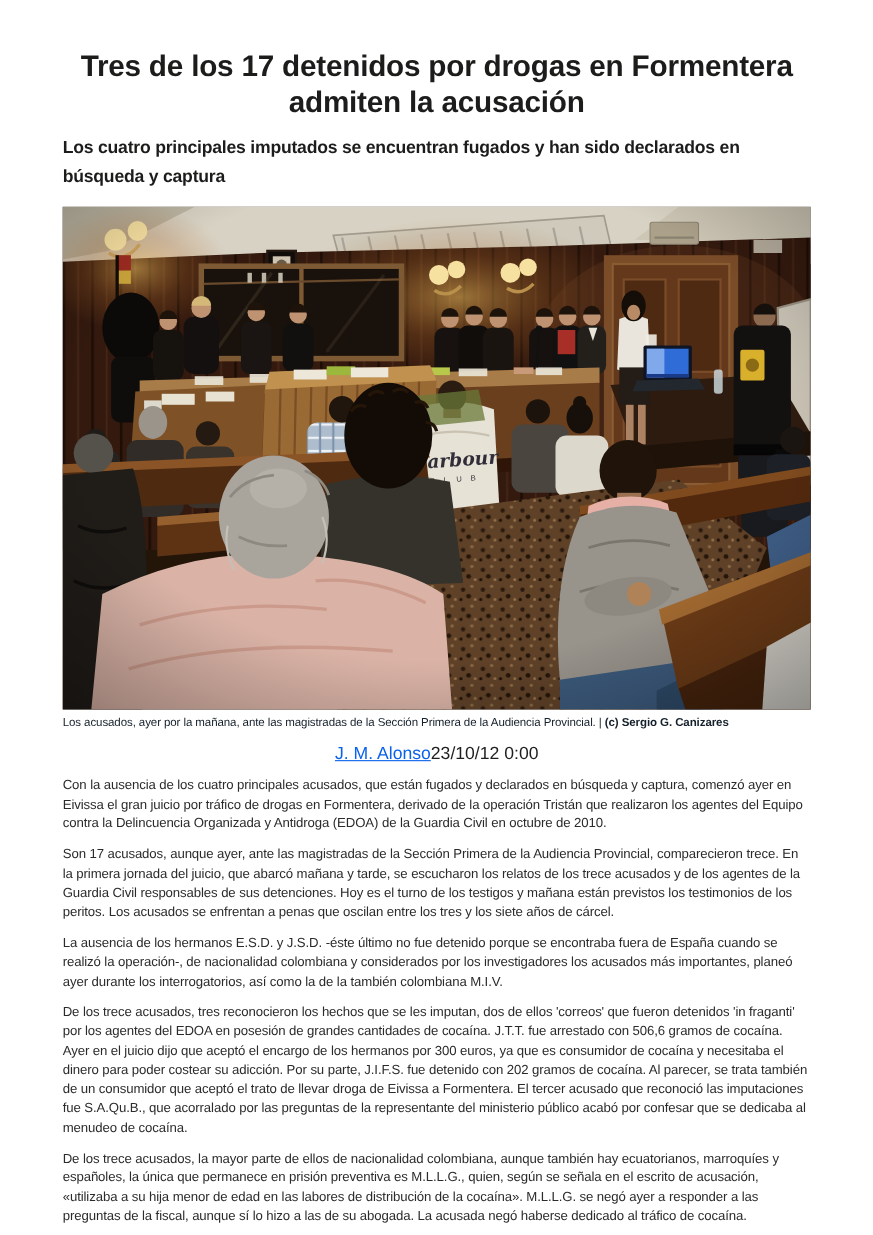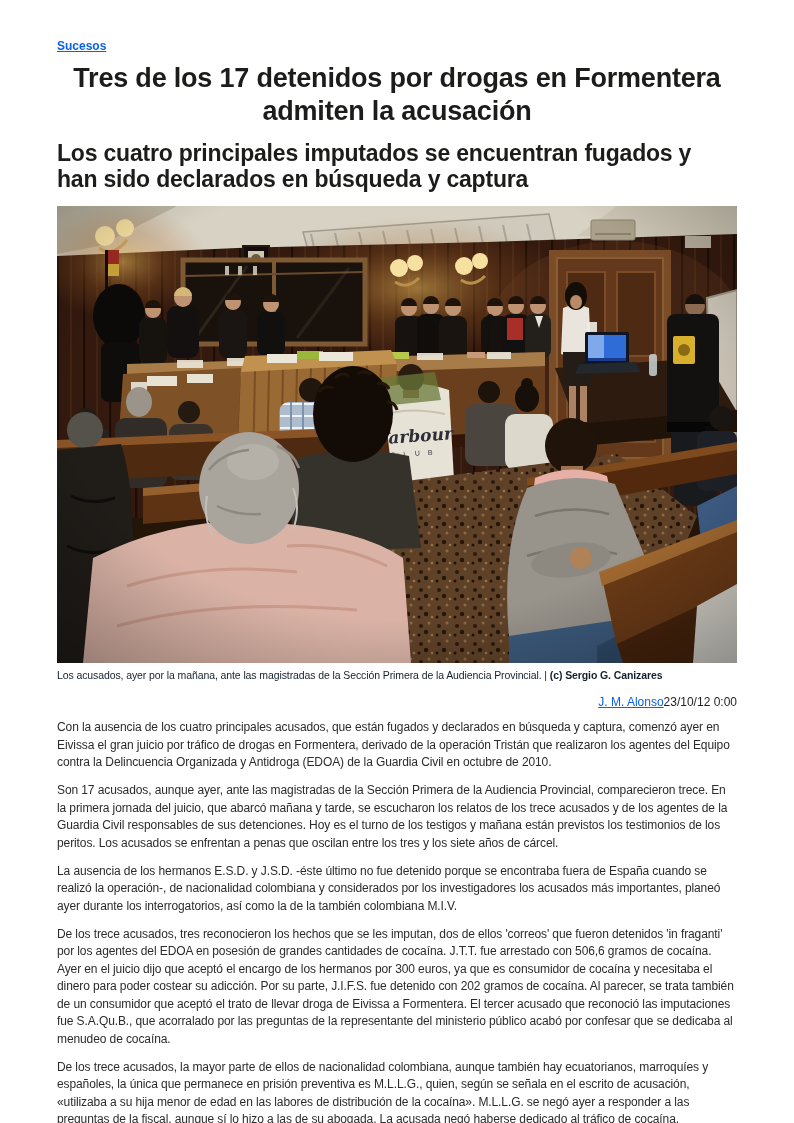--- a/index.html
+++ b/index.html
@@ -14,48 +14,45 @@
     font-size:12px; font-weight:bold; color:#0a62ea;
     text-decoration:underline; cursor:pointer;
   }
   h1.headline {
     margin-top:8px;
     font-size:27px; line-height:33px; font-weight:bold;
     color:#1c1c1a; letter-spacing:-0.2px;text-align:center;
   }
   h2.subheadline {
     margin-top:12px;
-    font-size:23px; line-height:26px; font-weight:bold;
+    font-size:16px; line-height:26px; font-weight:bold;
     color:#1c1c1a; letter-spacing:-0.2px;
   }
   figure.photo { margin-top:14px; width:647px; }
   figure.photo svg { display:block; width:680px; height:457px; background:#241509; }
   figcaption {
     margin-top:5px; font-size:10.5px; line-height:14px;
     color:#15202b; letter-spacing:-0.1px; white-space:nowrap; overflow:hidden;
   }
   figcaption .credit { font-weight:bold; }
   .byline {
-    margin-top:13px; text-align:right; font-size:12px; color:#1f1f1f;
+    margin-top:13px; text-align:center; font-size:16px; color:#1f1f1f;
   }
   .byline a { color:#0a62ea; text-decoration:underline; font-weight:normal; cursor:pointer; }
   .body-text { margin-top:10px; }
   .body-text p {
     font-size:12px; line-height:17.5px; margin-bottom:10.5px;
     color:#2b2b2b; letter-spacing:-0.1px;
   }
 </style>
 </head>
 <body>
 
 <div class="page">
 
-  <div class="category">
-    <a>Sucesos</a>
-  </div>
 
   <h1 class="headline">Tres de los 17 detenidos por drogas en Formentera admiten la acusación</h1>
 
   <h2 class="subheadline">Los cuatro principales imputados se encuentran fugados y han sido declarados en búsqueda y captura</h2>
 
   <figure class="photo">
 
     <svg viewBox="0 0 680 457" aria-hidden="true">
       <defs>
         <pattern id="planks" width="26" height="26" patternUnits="userSpaceOnUse">

